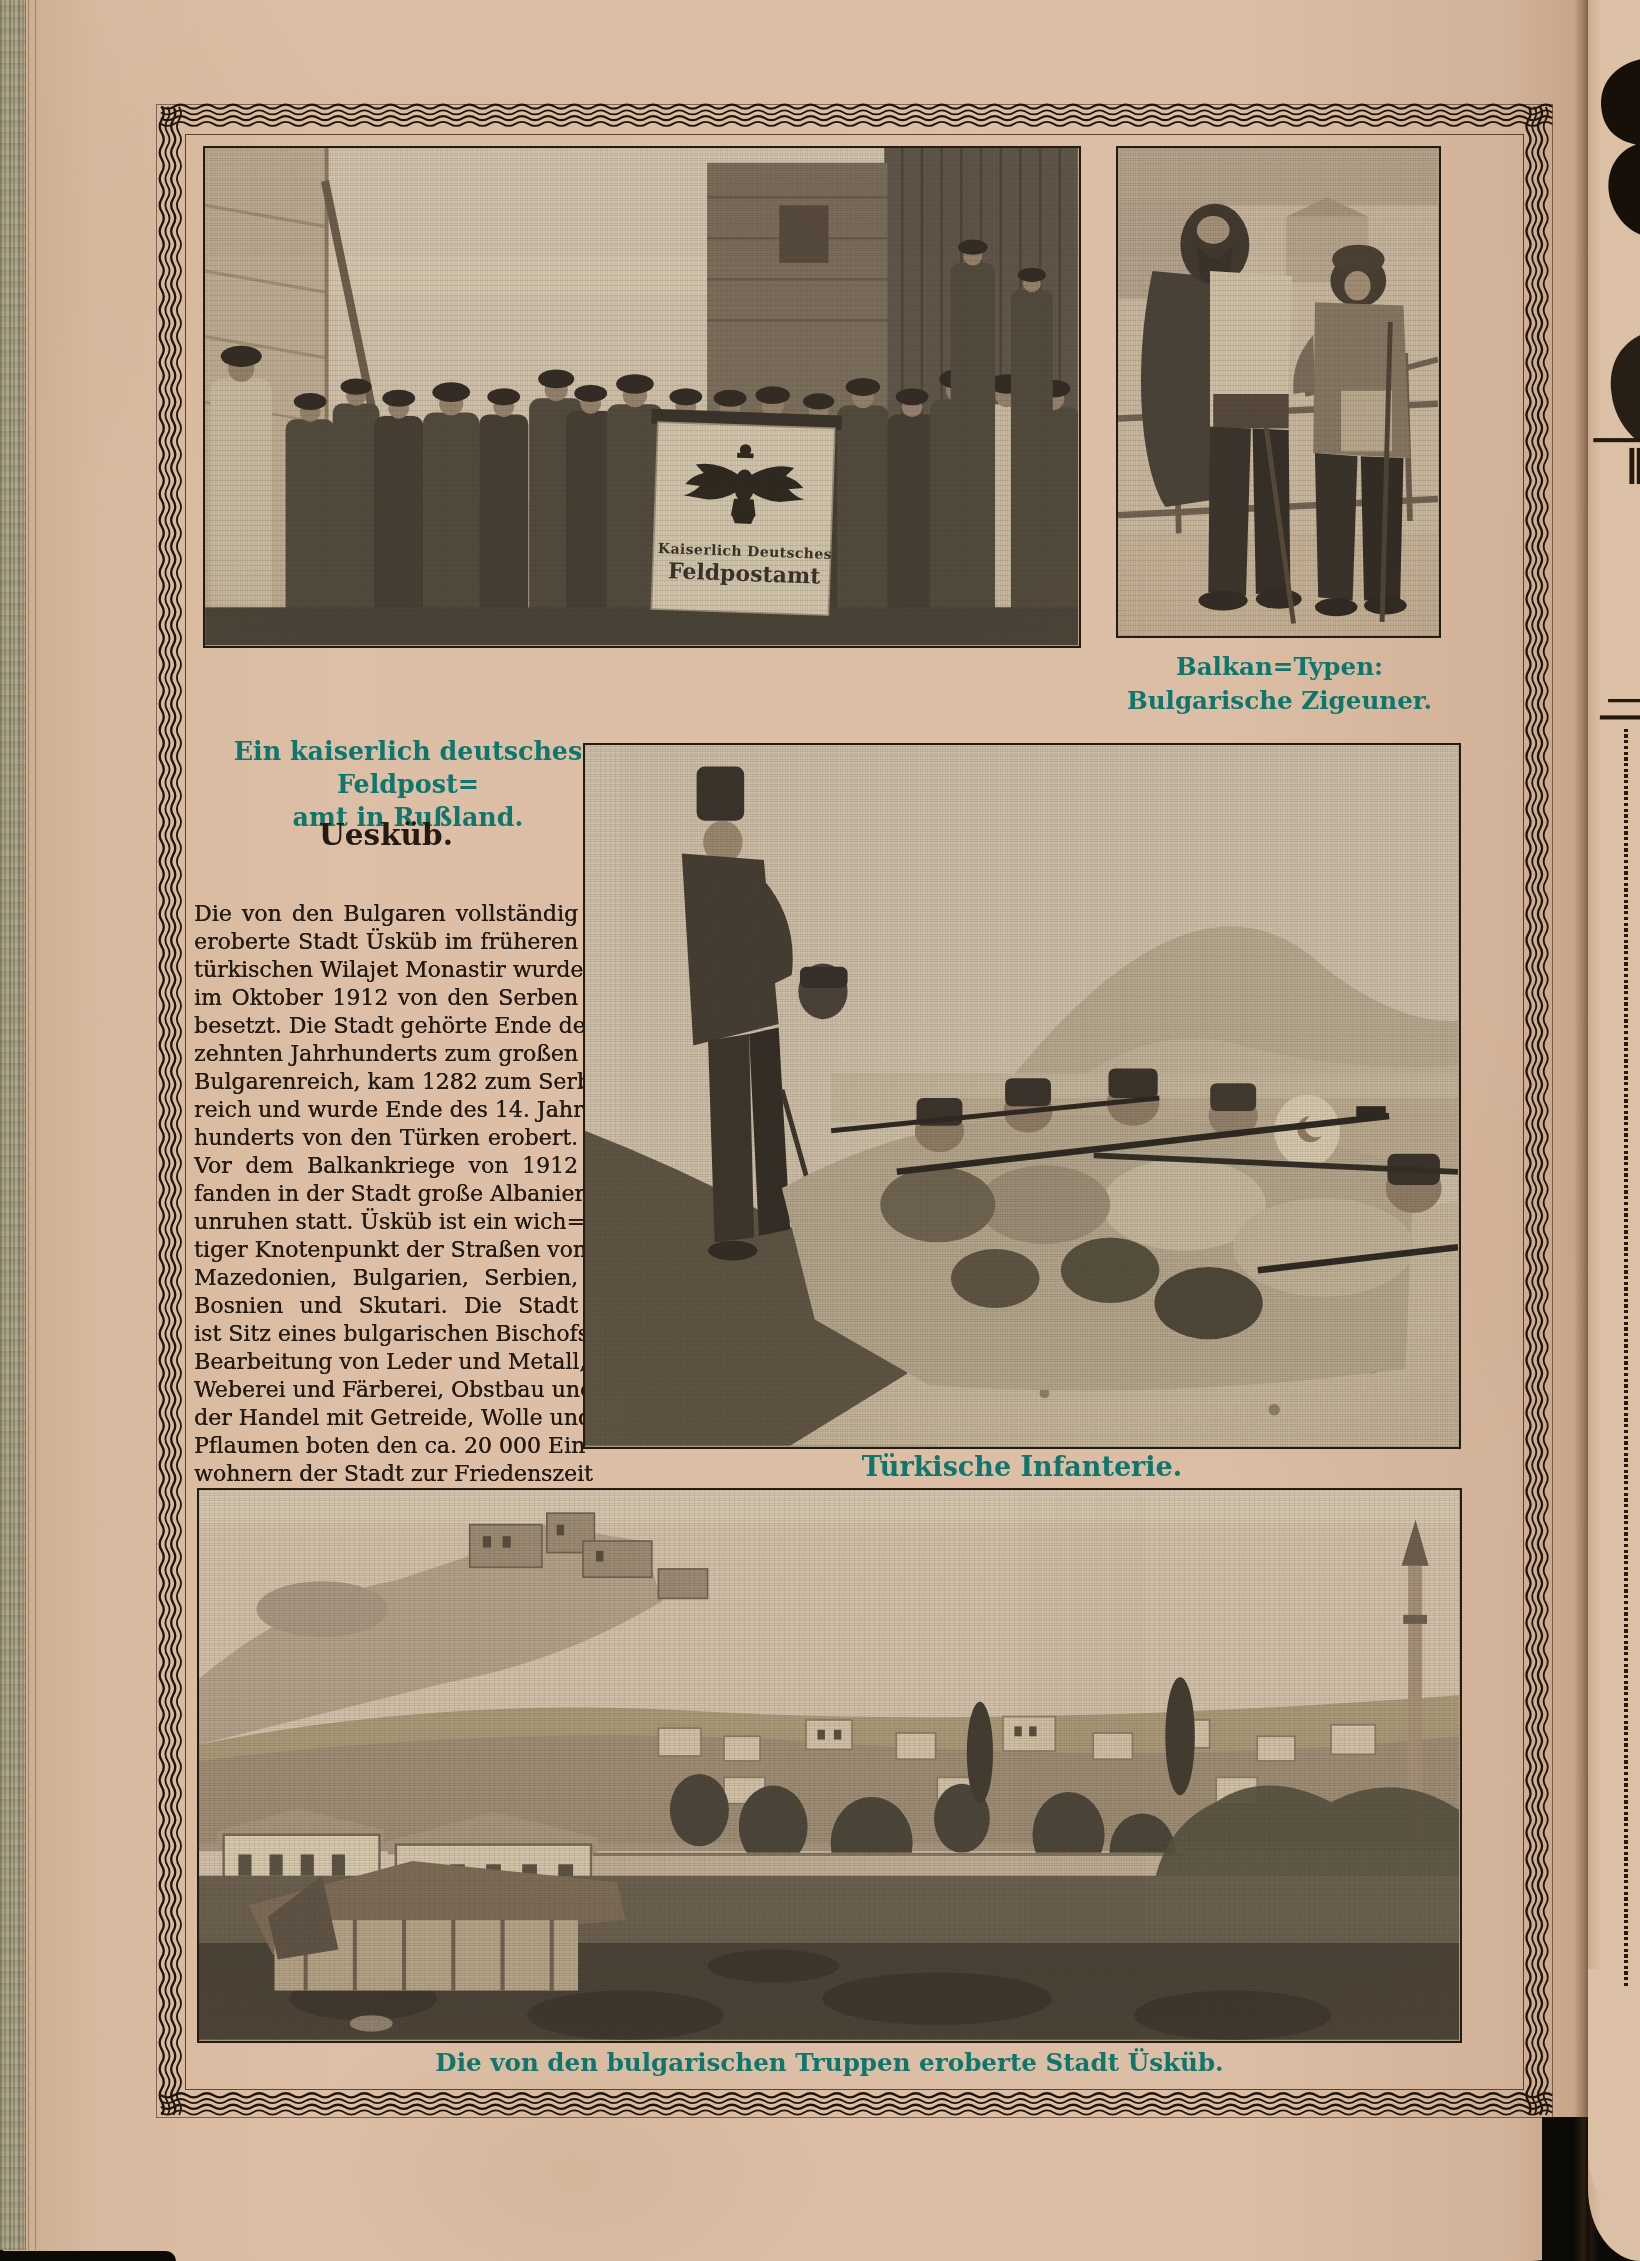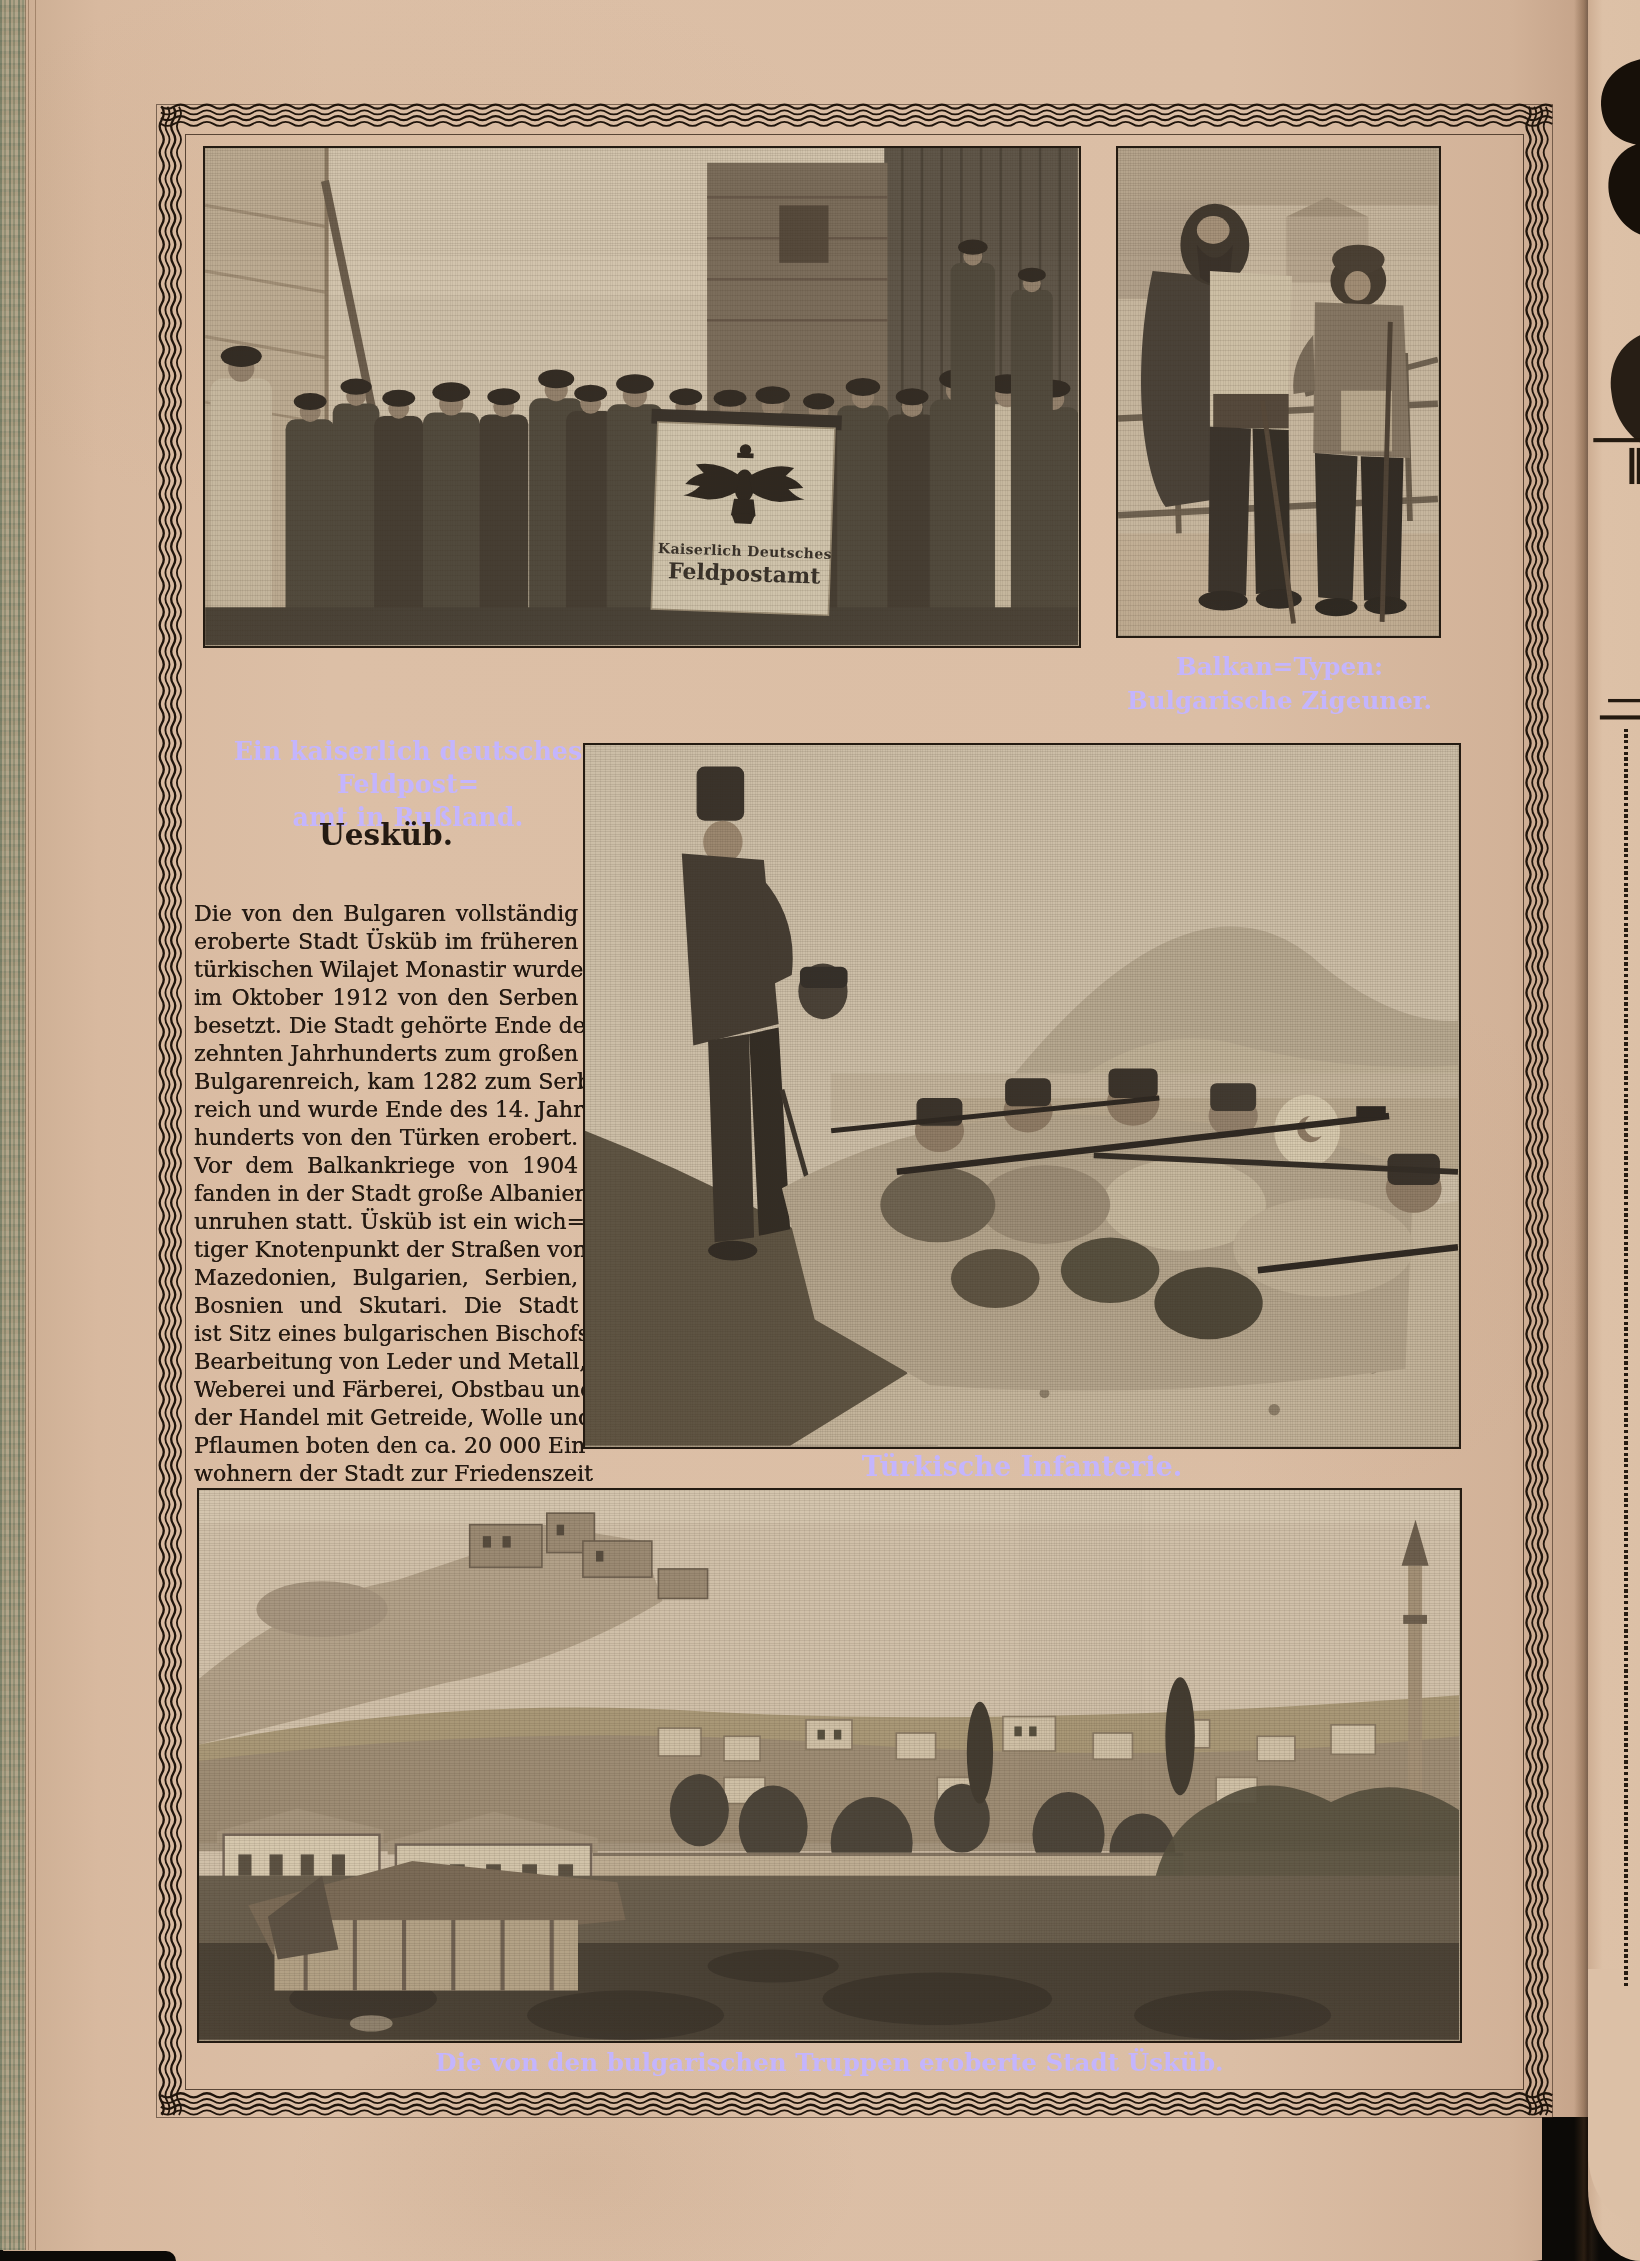--- a/index.html
+++ b/index.html
@@ -71,21 +71,21 @@
   #photo-infantry{left:583px;top:743px;width:878px;height:706px;}
   #photo-city{left:197px;top:1488px;width:1265px;height:555px;}
   
   #banner-text{
     position:absolute;left:446px;top:395px;width:187px;text-align:center;
     transform:rotate(2deg);color:#39322a;
   }
   #banner-text .b1{font-size:14px;font-weight:700;letter-spacing:0.4px;}
   #banner-text .b2{font-size:22px;font-weight:700;margin-top:0.8px;}
   
-  .caption{position:absolute;text-align:center;font-weight:700;color:#c4b5fd;}
+  .caption{position:absolute;text-align:center;font-weight:700;color:#0f766e;}
   #caption-balkan{left:1099px;top:650px;width:361px;font-size:24.6px;line-height:34px;}
   #caption-feldpost{left:187px;top:735px;width:414px;font-size:25.4px;line-height:33px;padding-left:14px;}
   #caption-infantry{left:583px;top:1451px;width:878px;font-size:27px;}
   #caption-city{left:197px;top:2048px;width:1265px;font-size:24.6px;}
   #article-heading{
     position:absolute;left:193px;top:817px;width:386px;
     text-align:center;font-size:29.5px;font-weight:700;
   }
   #article-body{position:absolute;left:194px;top:860px;width:384px;margin-top:40px;}
   .article-line{
@@ -324,21 +324,21 @@
 <div id="article-body">
     <div class="article-line">Die von den Bulgaren vollständig</div>
     <div class="article-line">eroberte Stadt Üsküb im früheren</div>
     <div class="article-line">türkischen Wilajet Monastir wurde</div>
     <div class="article-line">im Oktober 1912 von den Serben</div>
     <div class="article-line">besetzt.  Die Stadt gehörte Ende des</div>
     <div class="article-line">zehnten Jahrhunderts zum großen</div>
     <div class="article-line">Bulgarenreich, kam 1282 zum Serben=</div>
     <div class="article-line">reich und wurde Ende des 14. Jahr=</div>
     <div class="article-line">hunderts von den Türken erobert.</div>
-    <div class="article-line">Vor dem Balkankriege von 1904</div>
+    <div class="article-line">Vor dem Balkankriege von 1912</div>
     <div class="article-line">fanden in der Stadt große Albanier=</div>
     <div class="article-line">unruhen statt.  Üsküb ist ein wich=</div>
     <div class="article-line">tiger Knotenpunkt der Straßen von</div>
     <div class="article-line">Mazedonien, Bulgarien, Serbien,</div>
     <div class="article-line">Bosnien und Skutari.  Die Stadt</div>
     <div class="article-line">ist Sitz eines bulgarischen Bischofs.</div>
     <div class="article-line">Bearbeitung von Leder und Metall,</div>
     <div class="article-line">Weberei und Färberei, Obstbau und</div>
     <div class="article-line">der Handel mit Getreide, Wolle und</div>
     <div class="article-line">Pflaumen boten den ca. 20 000 Ein=</div>

